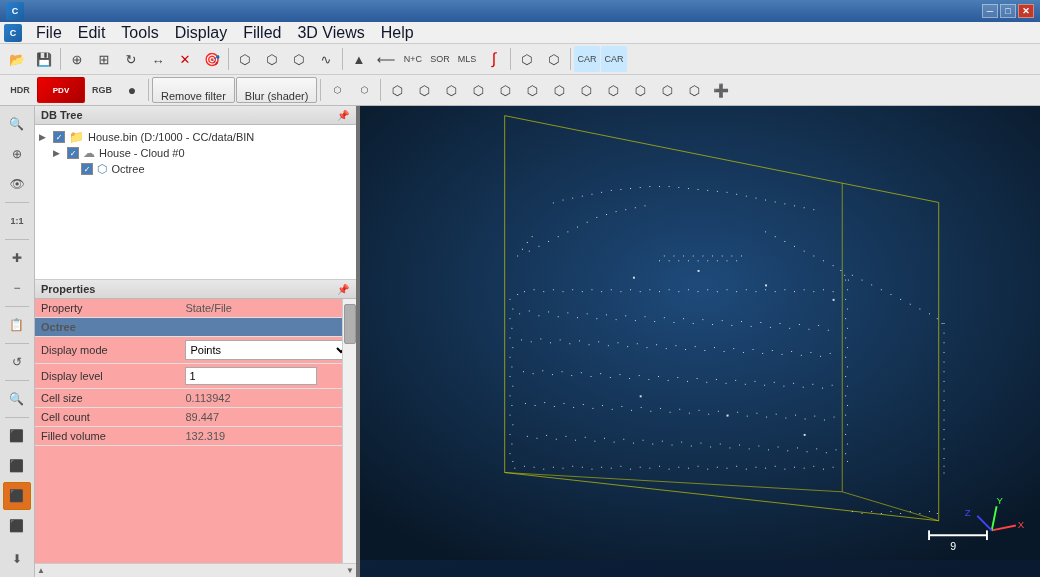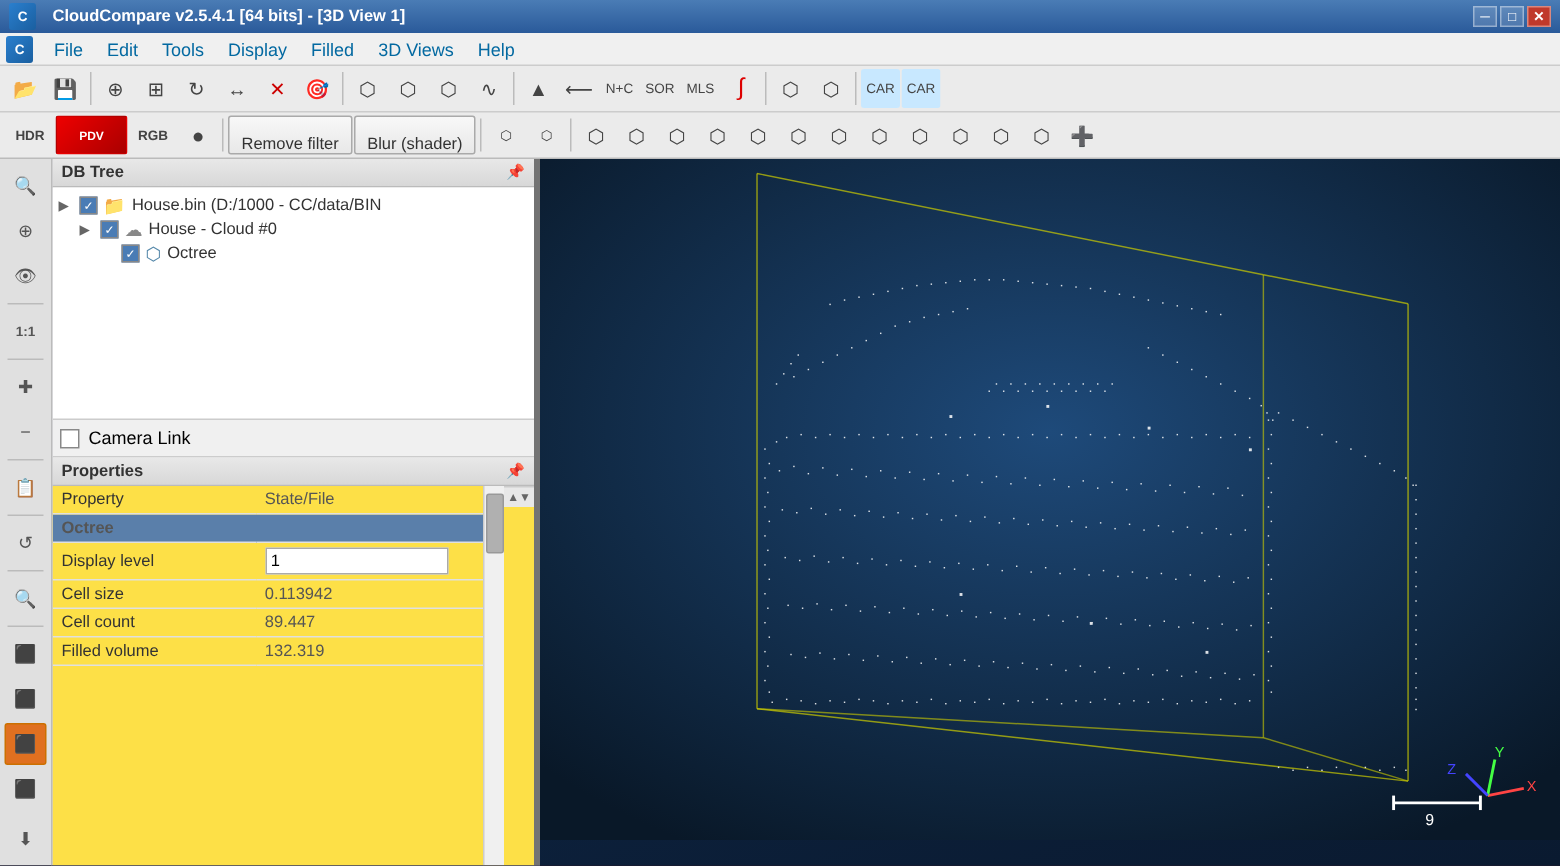--- a/index.html
+++ b/index.html
@@ -35,21 +35,21 @@
     }
     .menu-bar-icon {
       width: 18px; height: 18px;
       background: linear-gradient(135deg, #2a7fce, #1a5fa0);
       border-radius: 2px;
       display: flex; align-items: center; justify-content: center;
       color: white; font-size: 9px; font-weight: bold;
       margin-right: 6px;
     }
     .menu-item {
-      padding: 2px 8px; cursor: pointer; font-size: 12px; color: #0369a1;
+      padding: 2px 8px; cursor: pointer; font-size: 16px; color: #0f172a;
     }
 
     
     .toolbars {
       background: #ebebeb;
       border-bottom: 1px solid #bbb;
     }
     .toolbar-row {
       display: flex; align-items: center;
       padding: 2px 4px;
@@ -145,23 +145,23 @@
       display: flex; align-items: center; gap: 6px;
     }
     .camera-checkbox {
       width: 13px; height: 13px; border: 1px solid #888;
       background: white; cursor: pointer;
     }
 
     
     .properties-panel {
       flex: 1;
-      display: flex; flex-direction: row;
+      display: flex; flex-direction: column;
       overflow: hidden;
-      background: #fde047;
+      background: #fca5a5;
       justify-content: center;
     }
     .prop-scroll-area { flex: 1; overflow: hidden; position: relative; }
     .prop-table { width: 100%; border-collapse: collapse; }
     .prop-table td { padding: 3px 6px; font-size: 11px; border-bottom: 1px solid #e0e0e0; }
     .prop-table td:first-child { width: 45%; color: #333; }
     .prop-table td:last-child { color: #555; }
     .prop-header-row td {
       background: #5a7faa; color: white; font-weight: bold;
       padding: 3px 6px;
@@ -205,21 +205,20 @@
     .point-cloud-canvas {
       position: absolute; top: 0; left: 0; right: 0; bottom: 0;
     }
   </style>
 </head>
 <body>
 
 <div class="title-bar">
   <div class="title-bar-left">
     <div class="menu-bar-icon">C</div>
-    <span>CloudCompare v2.5.4.1 [64 bits] - [3D View 1]</span>
   </div>
   <div class="title-bar-controls">
     <div class="title-btn">─</div>
     <div class="title-btn">□</div>
     <div class="title-btn close">✕</div>
   </div>
 </div>
 
 <div class="menu-bar">
   <div class="menu-bar-icon">C</div>
@@ -341,44 +340,50 @@
       </div>
 
       <div class="tree-item tree-indent-2">
         <span class="tree-expand">&nbsp;</span>
         <div class="tree-checkbox checked">✓</div>
         <span class="tree-icon" style="color:#5588aa;">⬡</span>
         <span class="tree-label">Octree</span>
       </div>
     </div>
 
-    <div class="camera-link-area">
-      <div class="camera-checkbox"></div>
-      <span>Camera Link</span>
-    </div>
 
     <div class="panel-header">
       <span>Properties</span>
       <span class="panel-icon">📌</span>
     </div>
     <div class="properties-panel">
       <div class="prop-scroll-area">
         <table class="prop-table">
           <thead>
             <tr>
               <td>Property</td>
               <td>State/File</td>
             </tr>
           </thead>
           <tbody>
 
             <tr class="prop-header-row">
               <td colspan="2">Octree</td>
             </tr>
 
+            <tr>
+              <td>Display mode</td>
+              <td>
+                <select class="prop-select">
+                  <option>Points</option>
+                  <option>Wireframe</option>
+                  <option>Solid</option>
+                </select>
+              </td>
+            </tr>
 
             <tr>
               <td>Display level</td>
               <td>
                 <input type="number" class="prop-spinbox" value="1" min="1" max="10" style="">
               </td>
             </tr>
 
 
             <tr>

